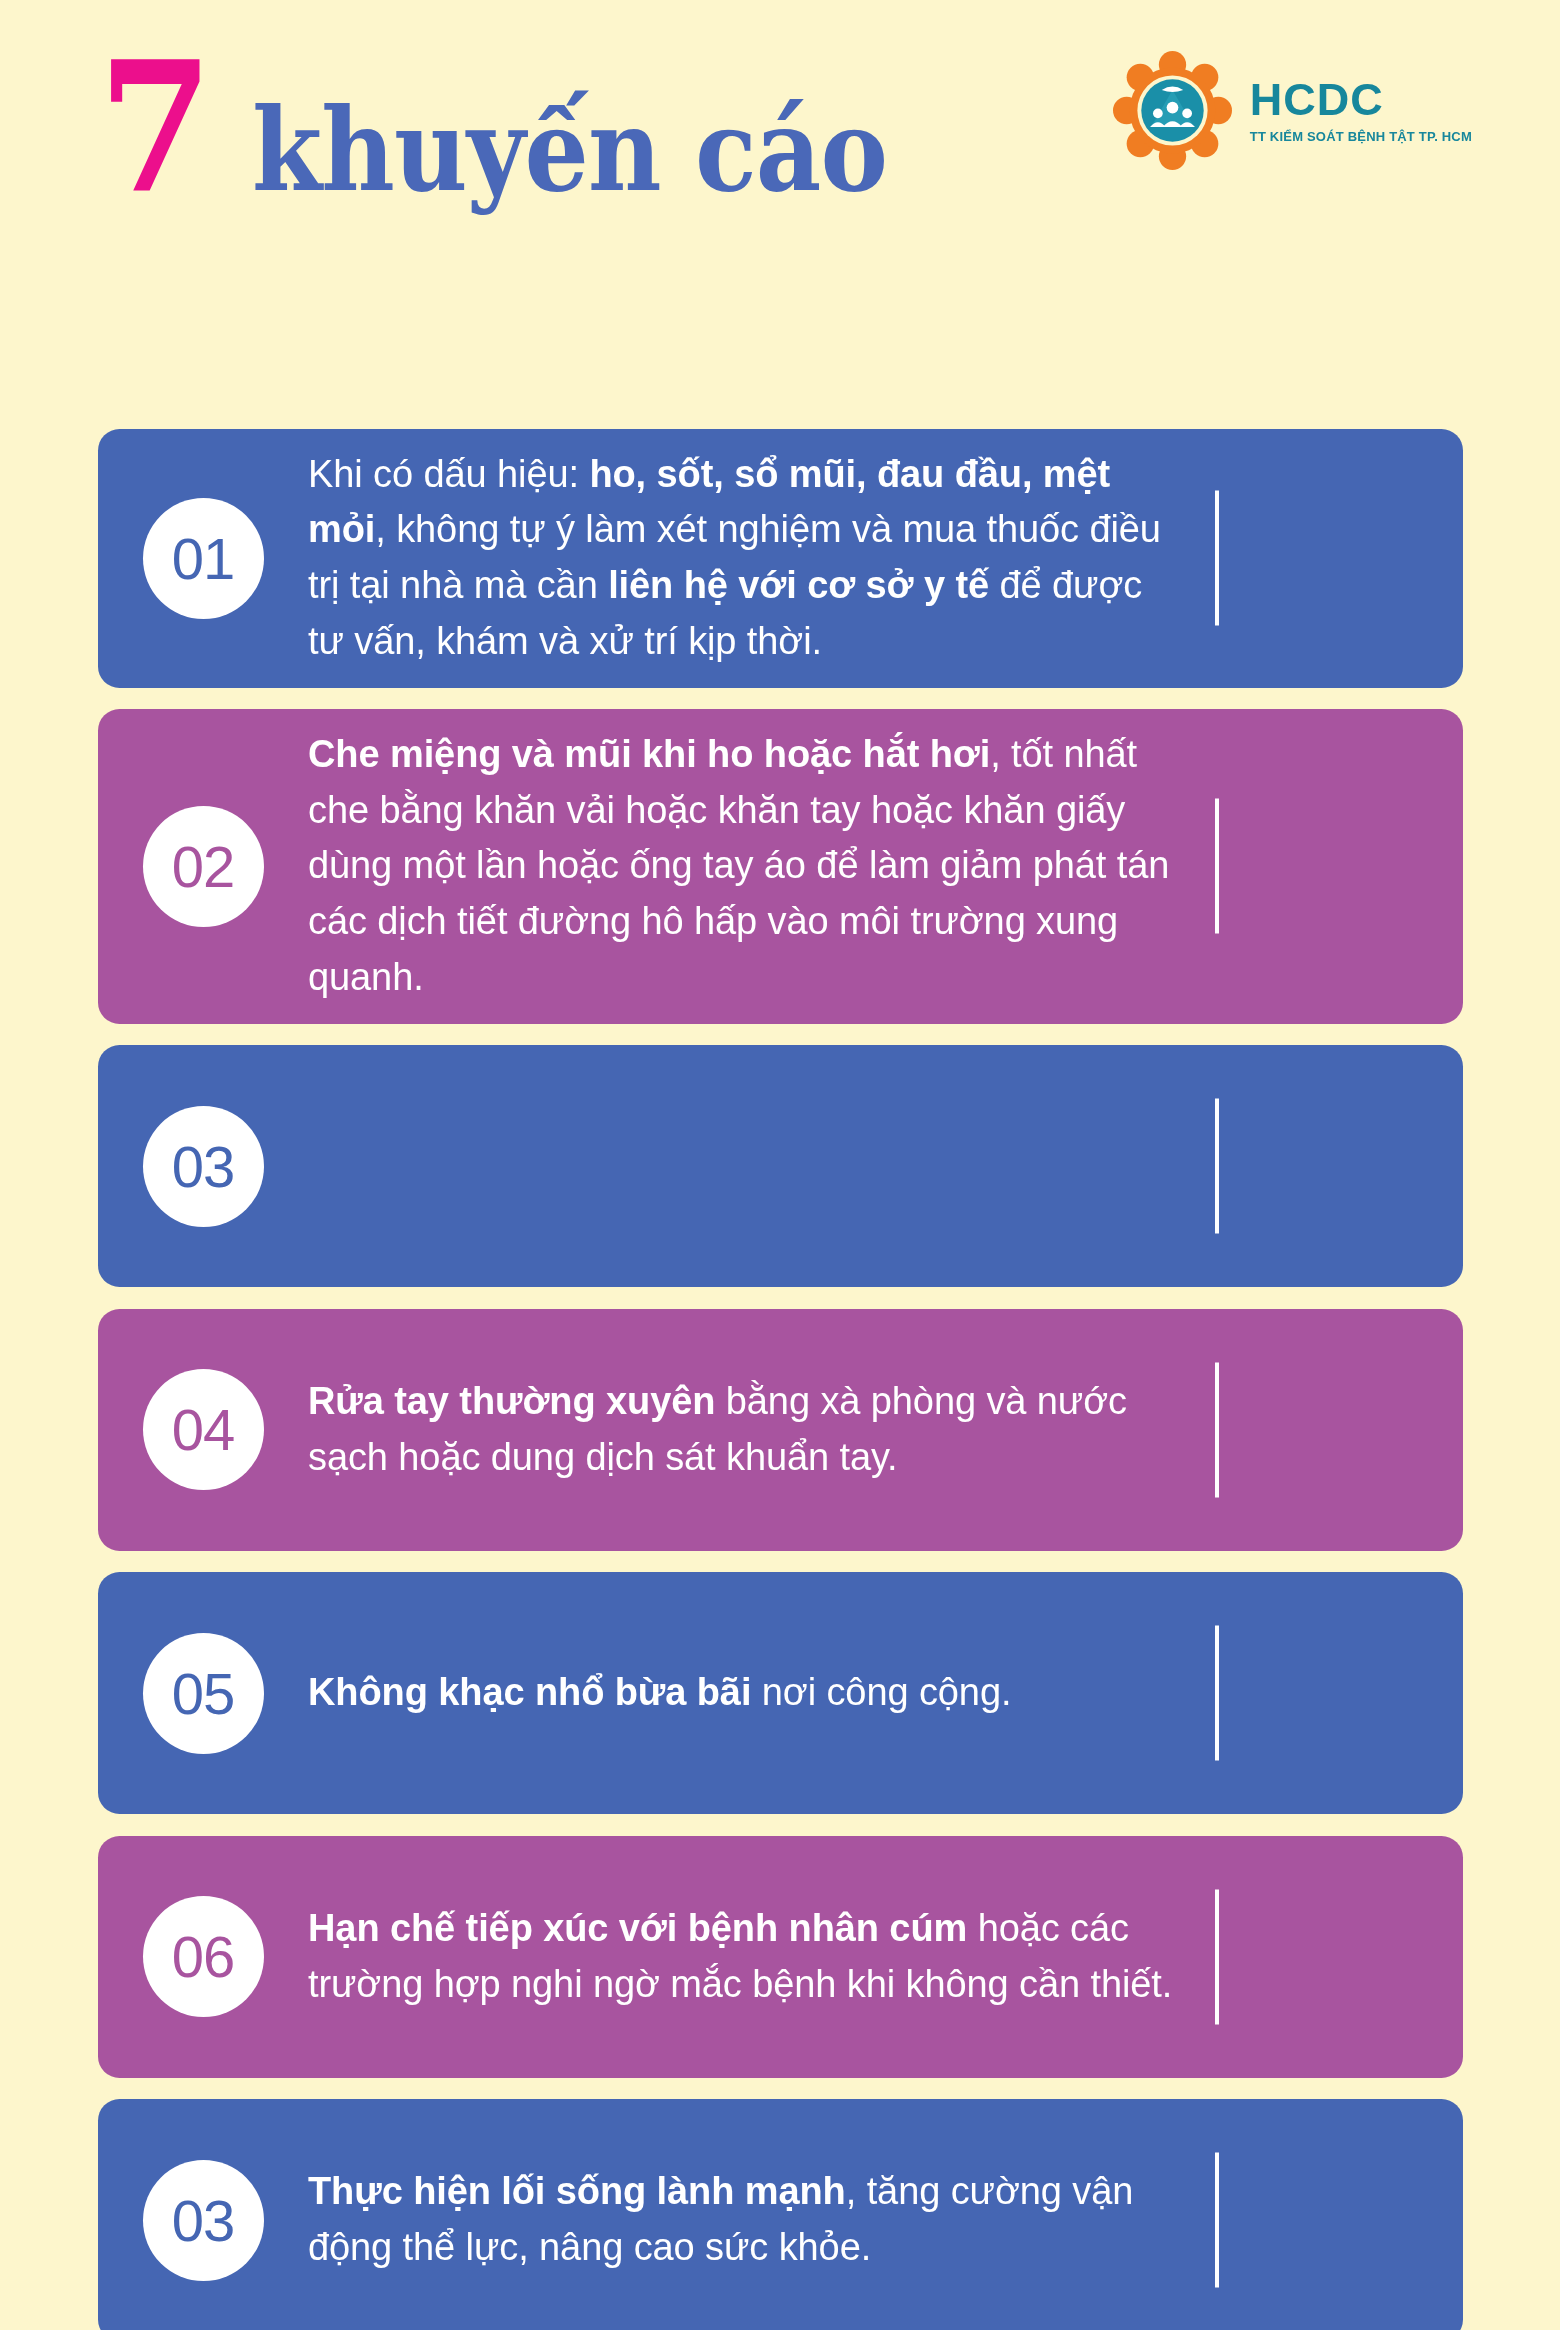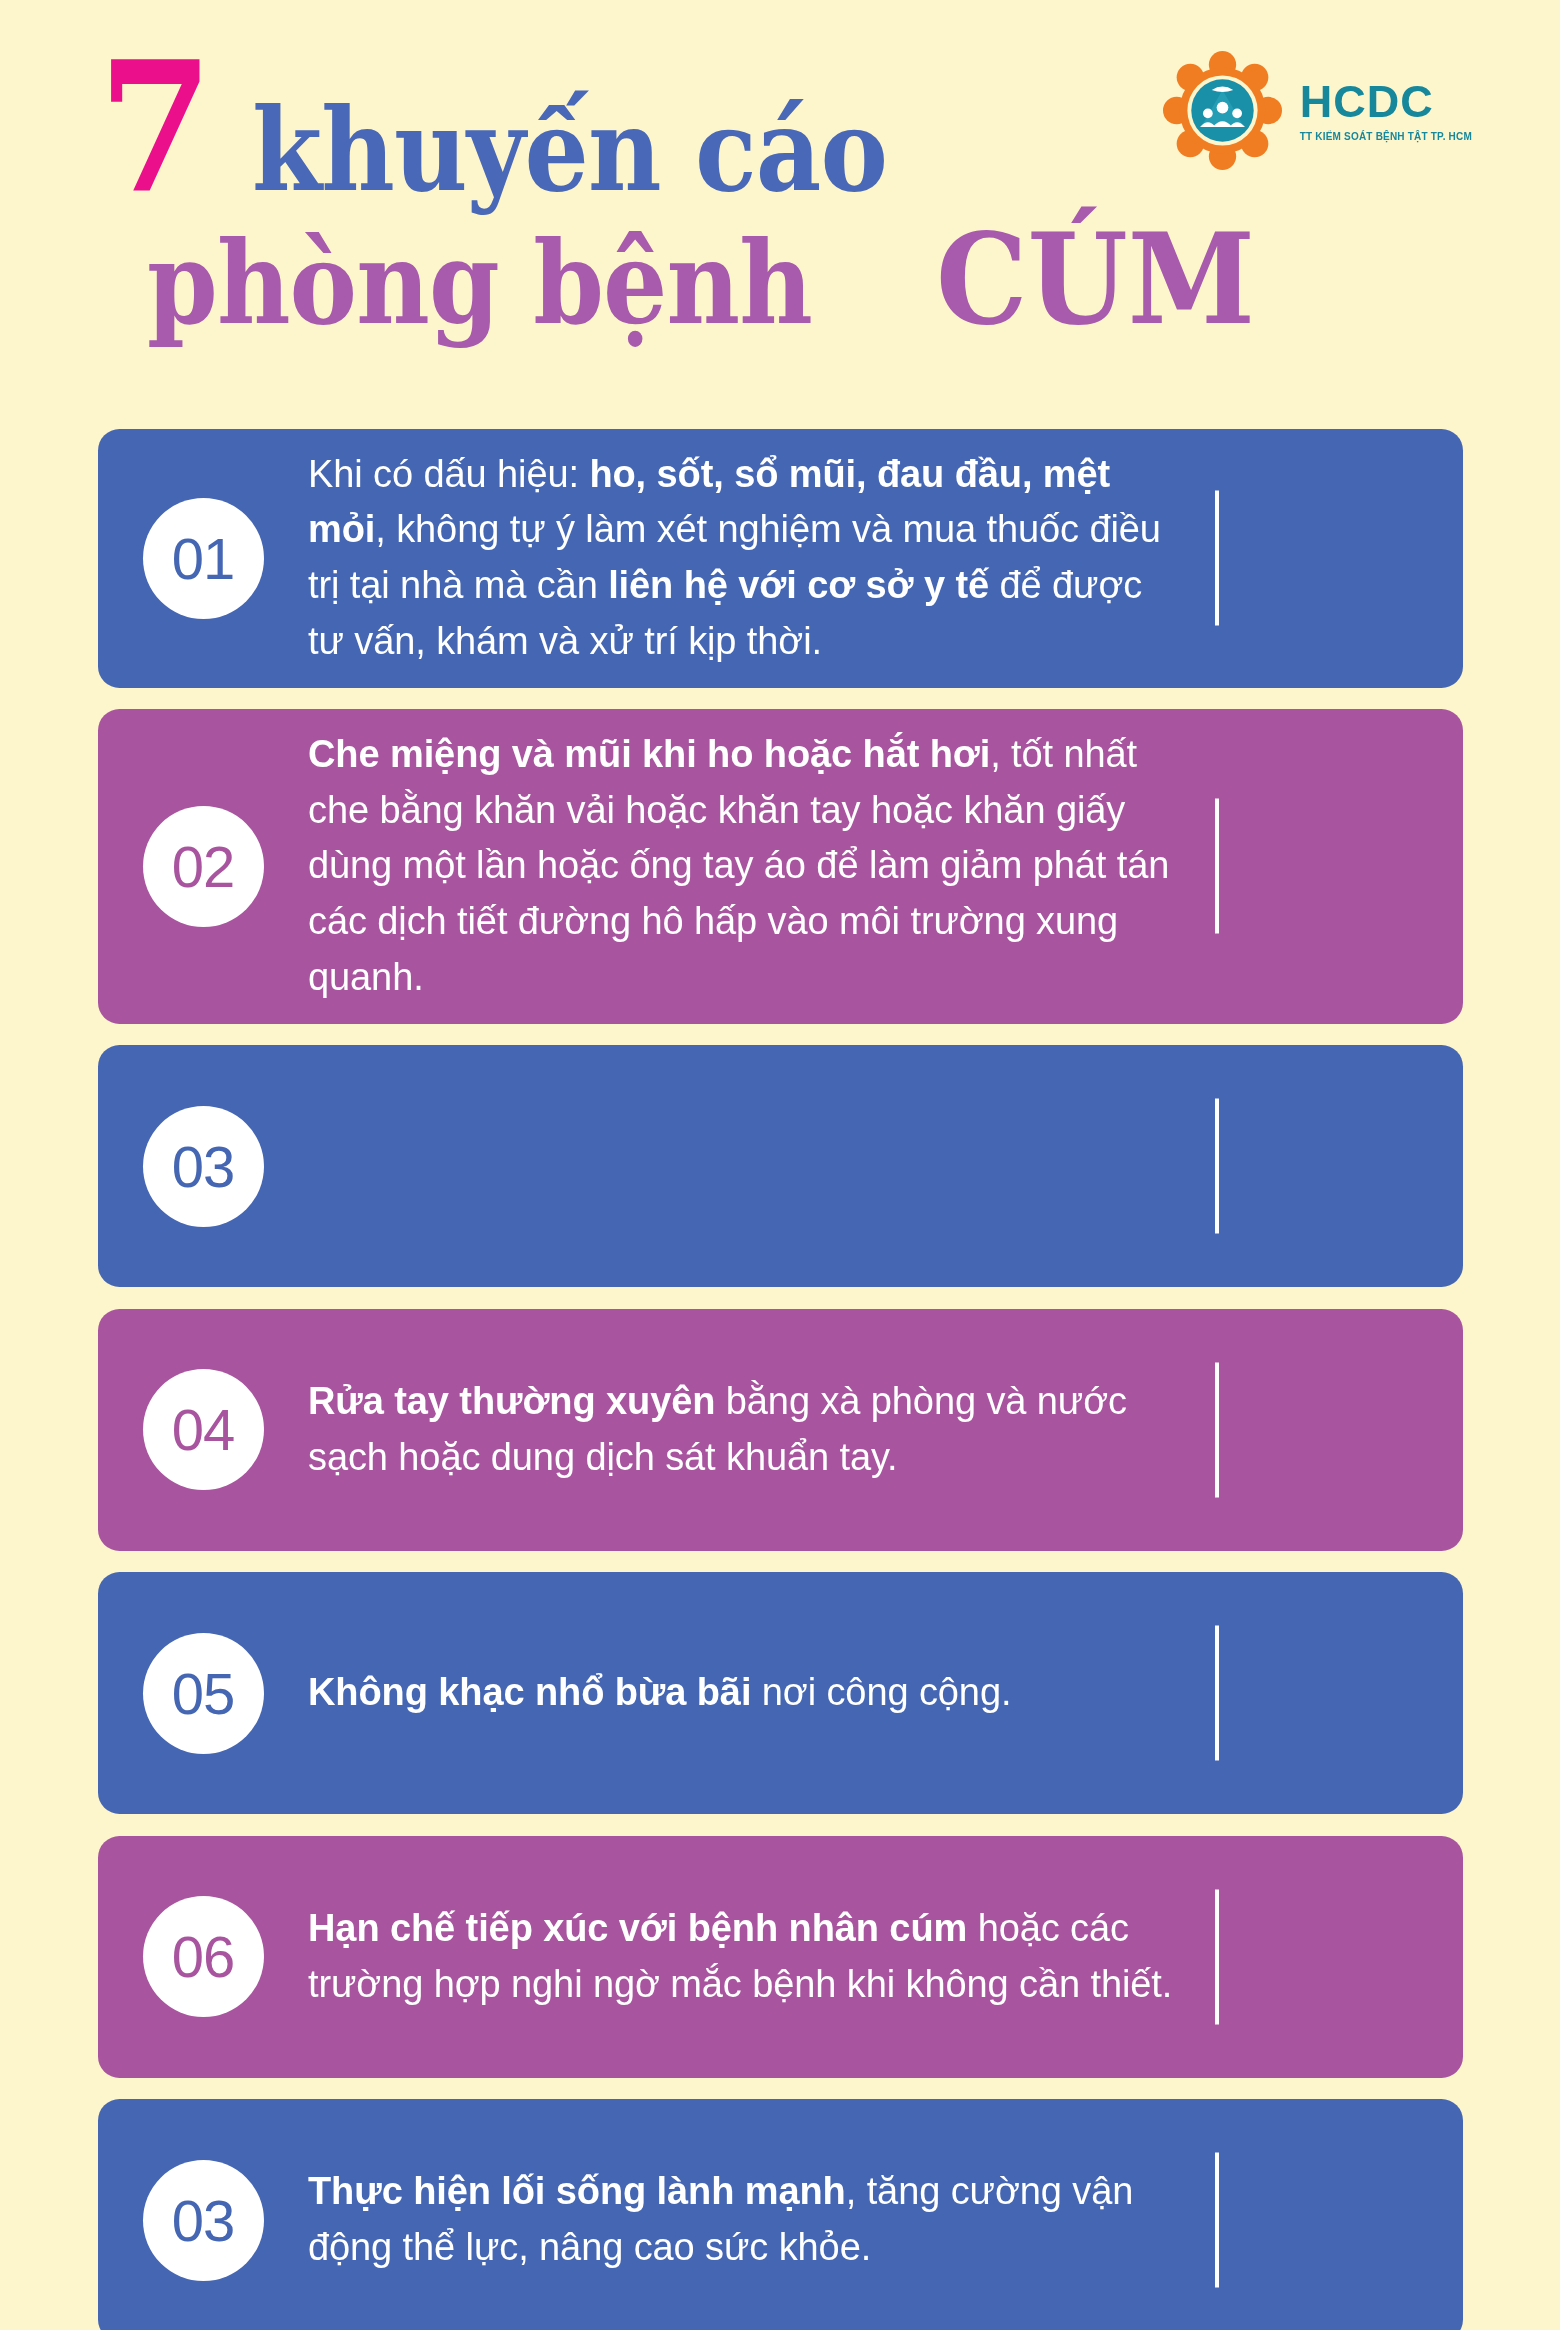--- a/index.html
+++ b/index.html
@@ -98,21 +98,21 @@
     font-family: "Liberation Sans", sans-serif;
     font-weight: bold;
     font-size: 45px;
     color: #17879c;
     letter-spacing: 1px;
     line-height: 1;
   }
   .logo-sub {
     font-family: "Liberation Sans", sans-serif;
     font-weight: bold;
-    font-size: 10px;
+    font-size: 13px;
     color: #17879c;
     letter-spacing: 0.2px;
     margin-top: 6.8px;
   }
 
   
   .cards { position: absolute; left: 98px; top: 429px; width: 1365px; }
   .card {
     position: relative;
     border-radius: 21.5px;
@@ -171,24 +171,20 @@
 </head>
 <body>
 
 <div id="poster">
 
   <div class="header">
     <div class="title-block">
       <div class="title-line1">
         <span class="big-seven">7</span>
         <span class="kc-text">khuyến cáo</span>
-      </div>
-      <div class="title-line2">
-        <span class="pb-text">phòng bệnh</span>
-        <span class="cum-text">CÚM</span>
       </div>
     </div>
 
     <div class="logo">
       <div class="logo-mark">
         <svg width="119" height="119" viewBox="0 0 122 122">
           <g fill="#f07d22">
             <circle cx="61" cy="14" r="14"></circle>
               <circle cx="94" cy="27" r="14"></circle>
             <circle cx="108" cy="61" r="14"></circle>

